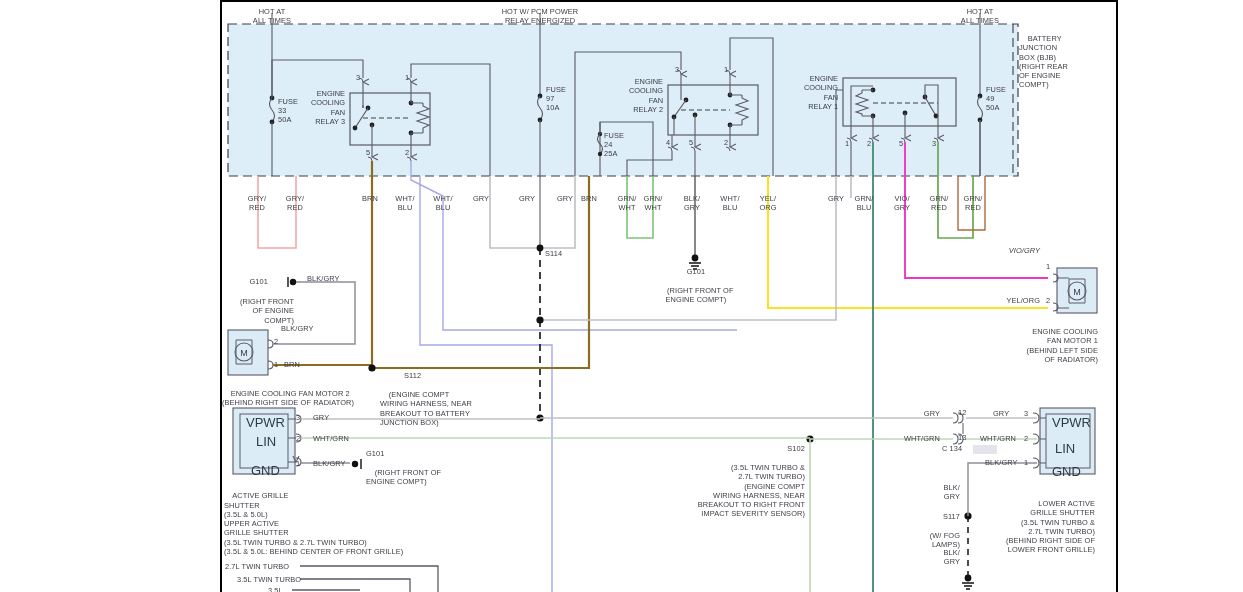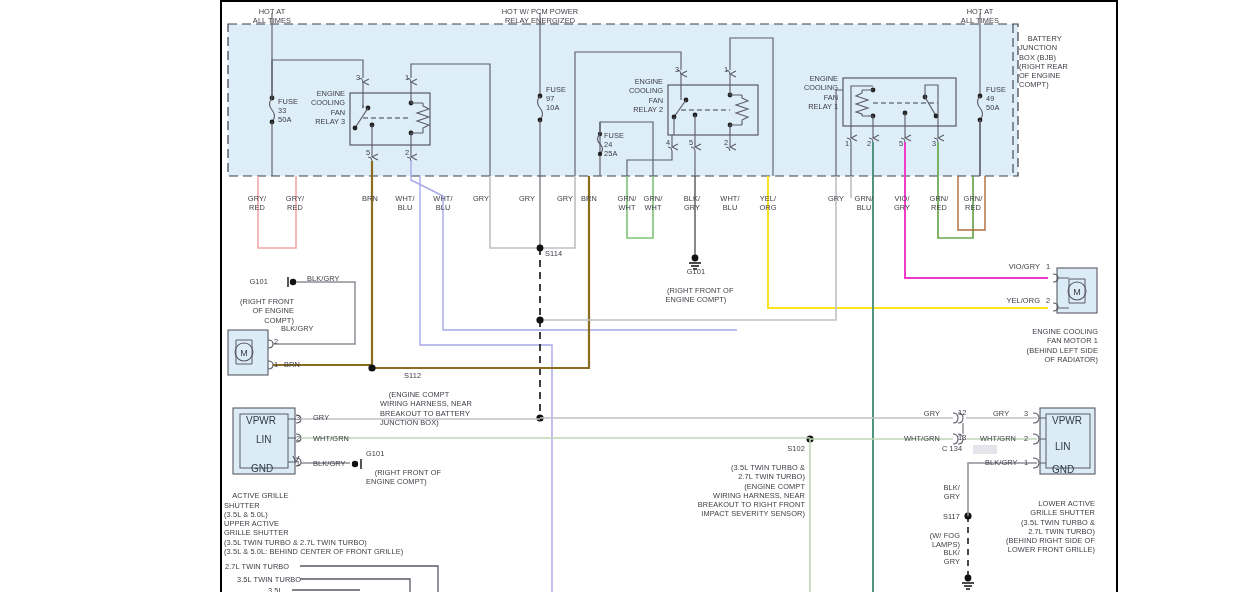--- a/index.html
+++ b/index.html
@@ -6,21 +6,21 @@
   body{font-family:"Liberation Sans", sans-serif;}
   #root{position:relative;width:1243px;height:592px;overflow:hidden;background:#fff;}
   #frame{position:absolute;left:220px;top:0;width:898px;height:592px;border-left:2px solid #000;border-right:2px solid #000;border-top:2px solid #000;box-sizing:border-box;}
   .svgwrap{position:absolute;left:0;top:0;width:1243px;height:592px;}
   .lbl{position:absolute;font-size:7.4px;color:#3b3b44;line-height:9.2px;letter-spacing:.1px;white-space:pre;}
   .lbl.c{text-align:center;}
   .lbl.r{text-align:right;}
   .lbl.l{text-align:left;}
   .pin{font-size:7.4px;color:#3b3b44;}
   .relaytxt{font-size:7.4px;color:#3b3b44;line-height:9.4px;text-align:right;}
-  .boxlabel{font-size:10px;color:#2f3a48;text-align:center;}
+  .boxlabel{font-size:13px;color:#2f3a48;text-align:center;}
 </style>
 </head>
 <body>
 
 <div id="root">
 
   <div id="frame"></div>
 
   <svg class="svgwrap" viewBox="0 0 1243 592">
     <defs>
@@ -360,34 +360,37 @@
 
   <div class="lbl r" style="left:222px;top:277px;width:46px;">G101</div>
   <div class="lbl c" style="left:222px;top:288px;width:72px;text-align:right;">
     <span>(RIGHT FRONT</span><br><span>OF ENGINE</span><br><span>COMPT)</span>
   </div>
   <div class="lbl l" style="left:307px;top:274px;">BLK/GRY</div>
   <div class="lbl l" style="left:281px;top:324px;">BLK/GRY</div>
   <div class="lbl l" style="left:274px;top:337px;">2</div>
   <div class="lbl l" style="left:274px;top:360px;">1</div>
   <div class="lbl l" style="left:284px;top:360px;">BRN</div>
+  <div class="lbl l" style="left:222px;top:380px;width:210px;">
+    <span>ENGINE COOLING FAN MOTOR 2</span><br><span>(BEHIND RIGHT SIDE OF RADIATOR)</span>
+  </div>
 
   <div class="lbl l" style="left:545px;top:249px;">S114</div>
 
   <div class="lbl l" style="left:380px;top:371px;margin-left:24px;">S112</div>
   <div class="lbl l" style="left:380px;top:381px;width:120px;">
     <span>(ENGINE COMPT</span><br><span>WIRING HARNESS, NEAR</span><br><span>BREAKOUT TO BATTERY</span><br><span>JUNCTION BOX)</span>
   </div>
 
   <div class="lbl c" style="left:662px;top:267px;width:68px;">G101</div>
   <div class="lbl c" style="left:650px;top:277px;width:92px;">
     <span>(RIGHT FRONT OF</span><br><span>ENGINE COMPT)</span>
   </div>
 
-  <div class="lbl r" style="left:970px;top:262px;width:70px;">VIO/GRY</div>
+  <div class="lbl r" style="left:970px;top:246px;width:70px;font-style:italic;">VIO/GRY</div>
   <div class="lbl l" style="left:1046px;top:262px;">1</div>
   <div class="lbl r" style="left:970px;top:296px;width:70px;">YEL/ORG</div>
   <div class="lbl l" style="left:1046px;top:296px;">2</div>
   <div class="lbl r" style="left:1000px;top:318px;width:98px;">
     <span>ENGINE COOLING</span><br><span>FAN MOTOR 1</span><br><span>(BEHIND LEFT SIDE</span><br><span>OF RADIATOR)</span>
   </div>
 
   <div class="boxlabel" style="position:absolute;left:246px;top:415px;">VPWR</div>
   <div class="boxlabel" style="position:absolute;left:256px;top:434px;">LIN</div>
   <div class="boxlabel" style="position:absolute;left:251px;top:463px;">GND</div>

